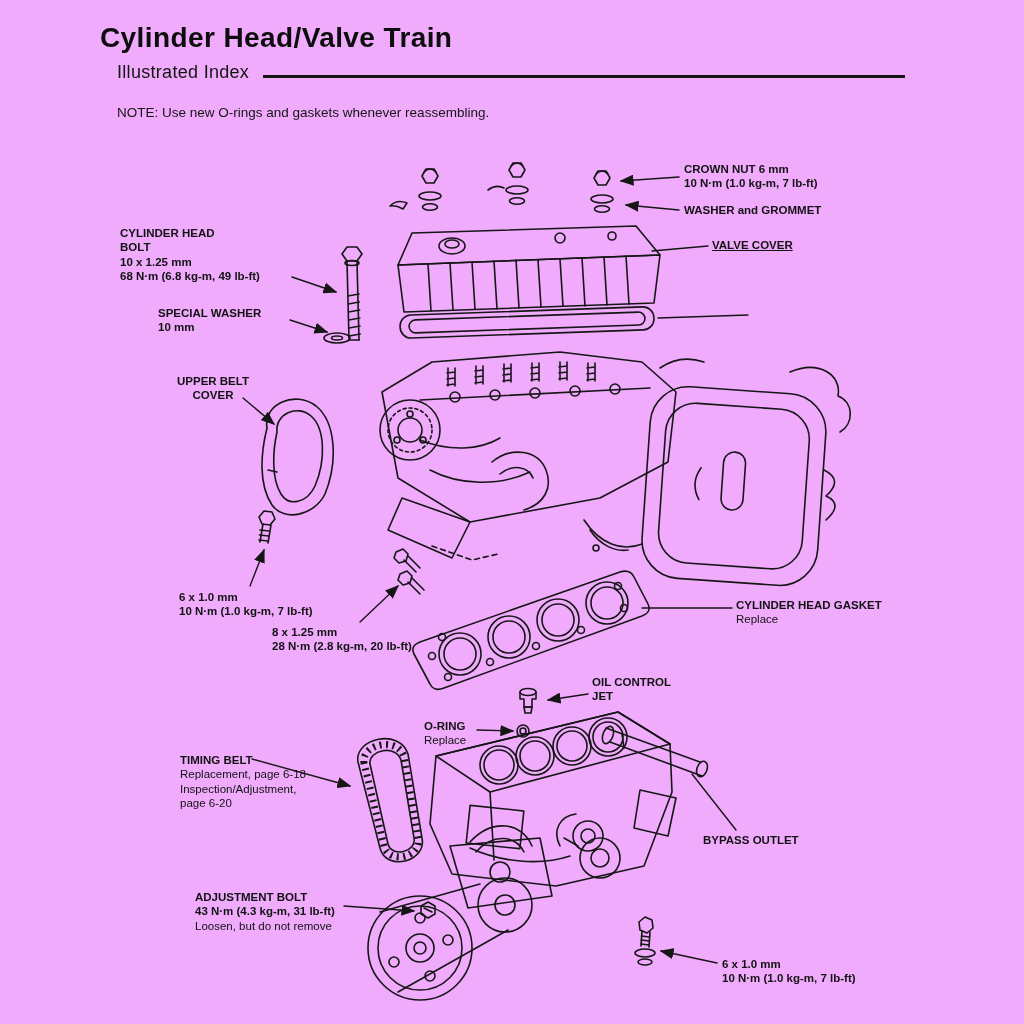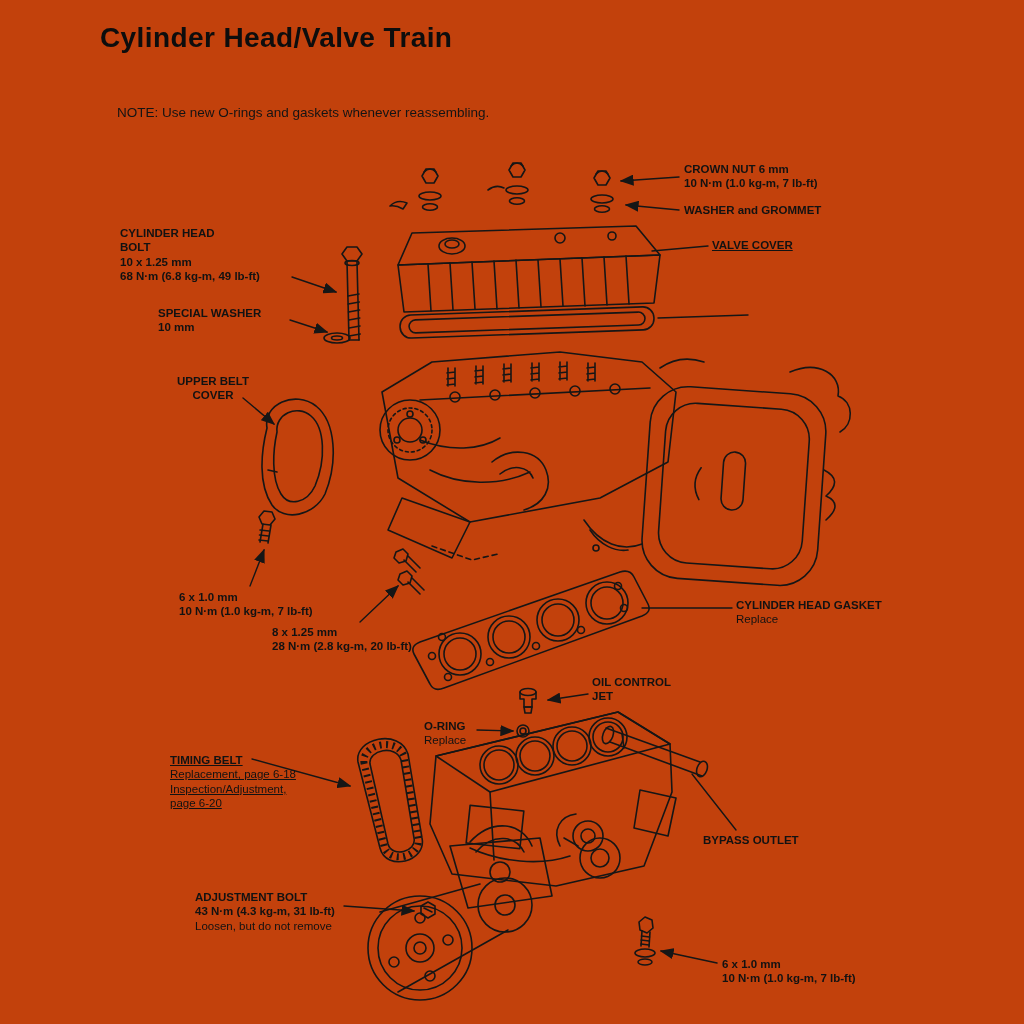--- a/index.html
+++ b/index.html
@@ -4,21 +4,21 @@
 <style>
   * { margin:0; padding:0; box-sizing:border-box; }
   html,body { width:1024px; height:1024px; }
   body {
     background:#ffffff;
     font-family:"Liberation Sans", sans-serif;
     color:#161616;
     position:relative;
     overflow:hidden;
   }
-  .page { position:absolute; inset:0; background:#c2410c; }
+  .page { position:absolute; inset:0; background:#f0abfc; }
   .title {
     position:absolute; left:100px; top:22px;
     font-size:28px; font-weight:700; letter-spacing:.4px; color:#0d0d0d;
     white-space:nowrap;
   }
   .subtitle-row {
     position:absolute; left:117px; top:62px; width:788px;
     display:flex; align-items:center;
   }
   .subtitle { font-size:18px; color:#141414; letter-spacing:.3px; white-space:nowrap; }
@@ -29,20 +29,24 @@
   .c .r { font-weight:400; }
   svg.art { position:absolute; left:0; top:0; }
 </style>
 </head>
 <body>
 
 <div class="page">
 
   <div class="title">Cylinder Head/Valve Train</div>
 
+  <div class="subtitle-row">
+    <span class="subtitle">Illustrated Index</span>
+    <span class="subtitle-rule"></span>
+  </div>
 
   <div class="note">NOTE: Use new O-rings and gaskets whenever reassembling.</div>
 
   <svg class="art" width="1024" height="1024" viewBox="0 0 1024 1024">
     <defs>
       <marker id="arr" markerWidth="10" markerHeight="8" refX="9" refY="4" orient="auto">
         <path d="M0,0 L10,4 L0,8 Z" fill="#161616"></path>
       </marker>
     </defs>
 
@@ -346,21 +350,21 @@
   <div class="c" style="left:592px; top:675px;">
     <div class="b">OIL CONTROL</div>
     <div class="b">JET</div>
   </div>
 
   <div class="c" style="left:424px; top:719px;">
     <div class="b">O-RING</div>
     <div class="r">Replace</div>
   </div>
 
-  <div class="c" style="left:170px; top:753px;text-decoration:underline;">
+  <div class="c" style="left:180px; top:753px;">
     <div class="b">TIMING BELT</div>
     <div class="r">Replacement, page 6-18</div>
     <div class="r">Inspection/Adjustment,</div>
     <div class="r">page 6-20</div>
   </div>
 
   <div class="c" style="left:703px; top:833px;">
     <div class="b">BYPASS OUTLET</div>
   </div>
 

